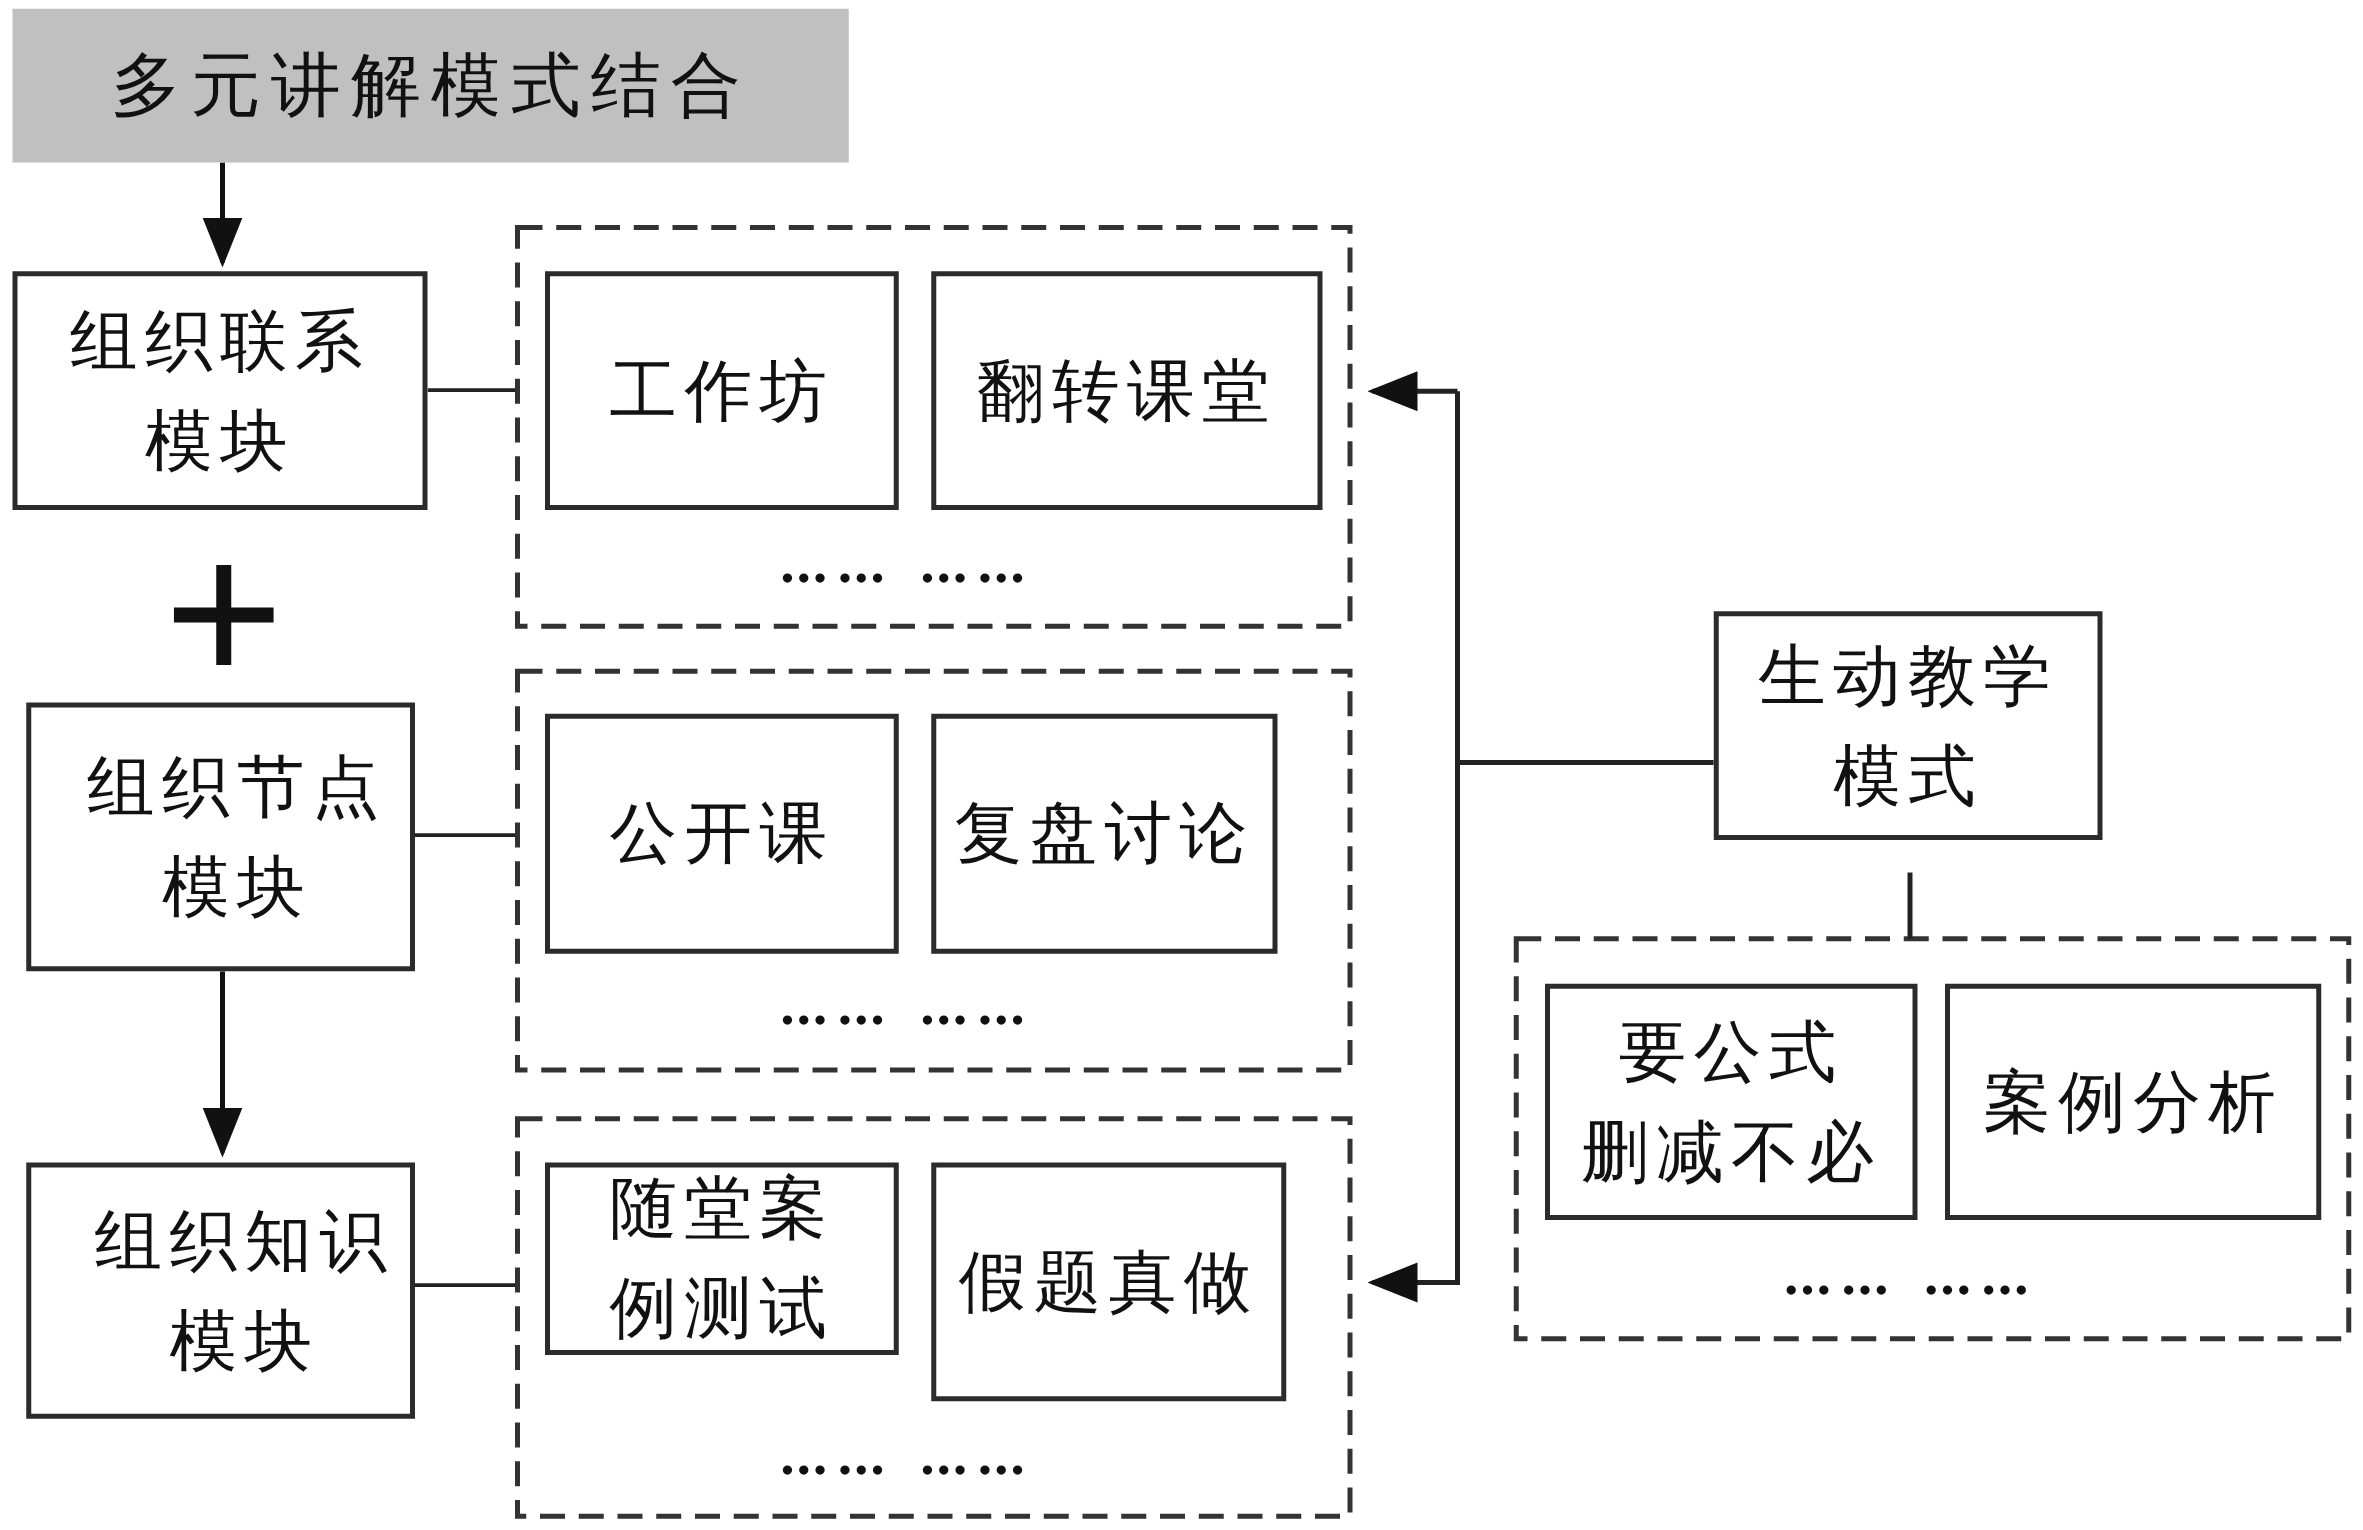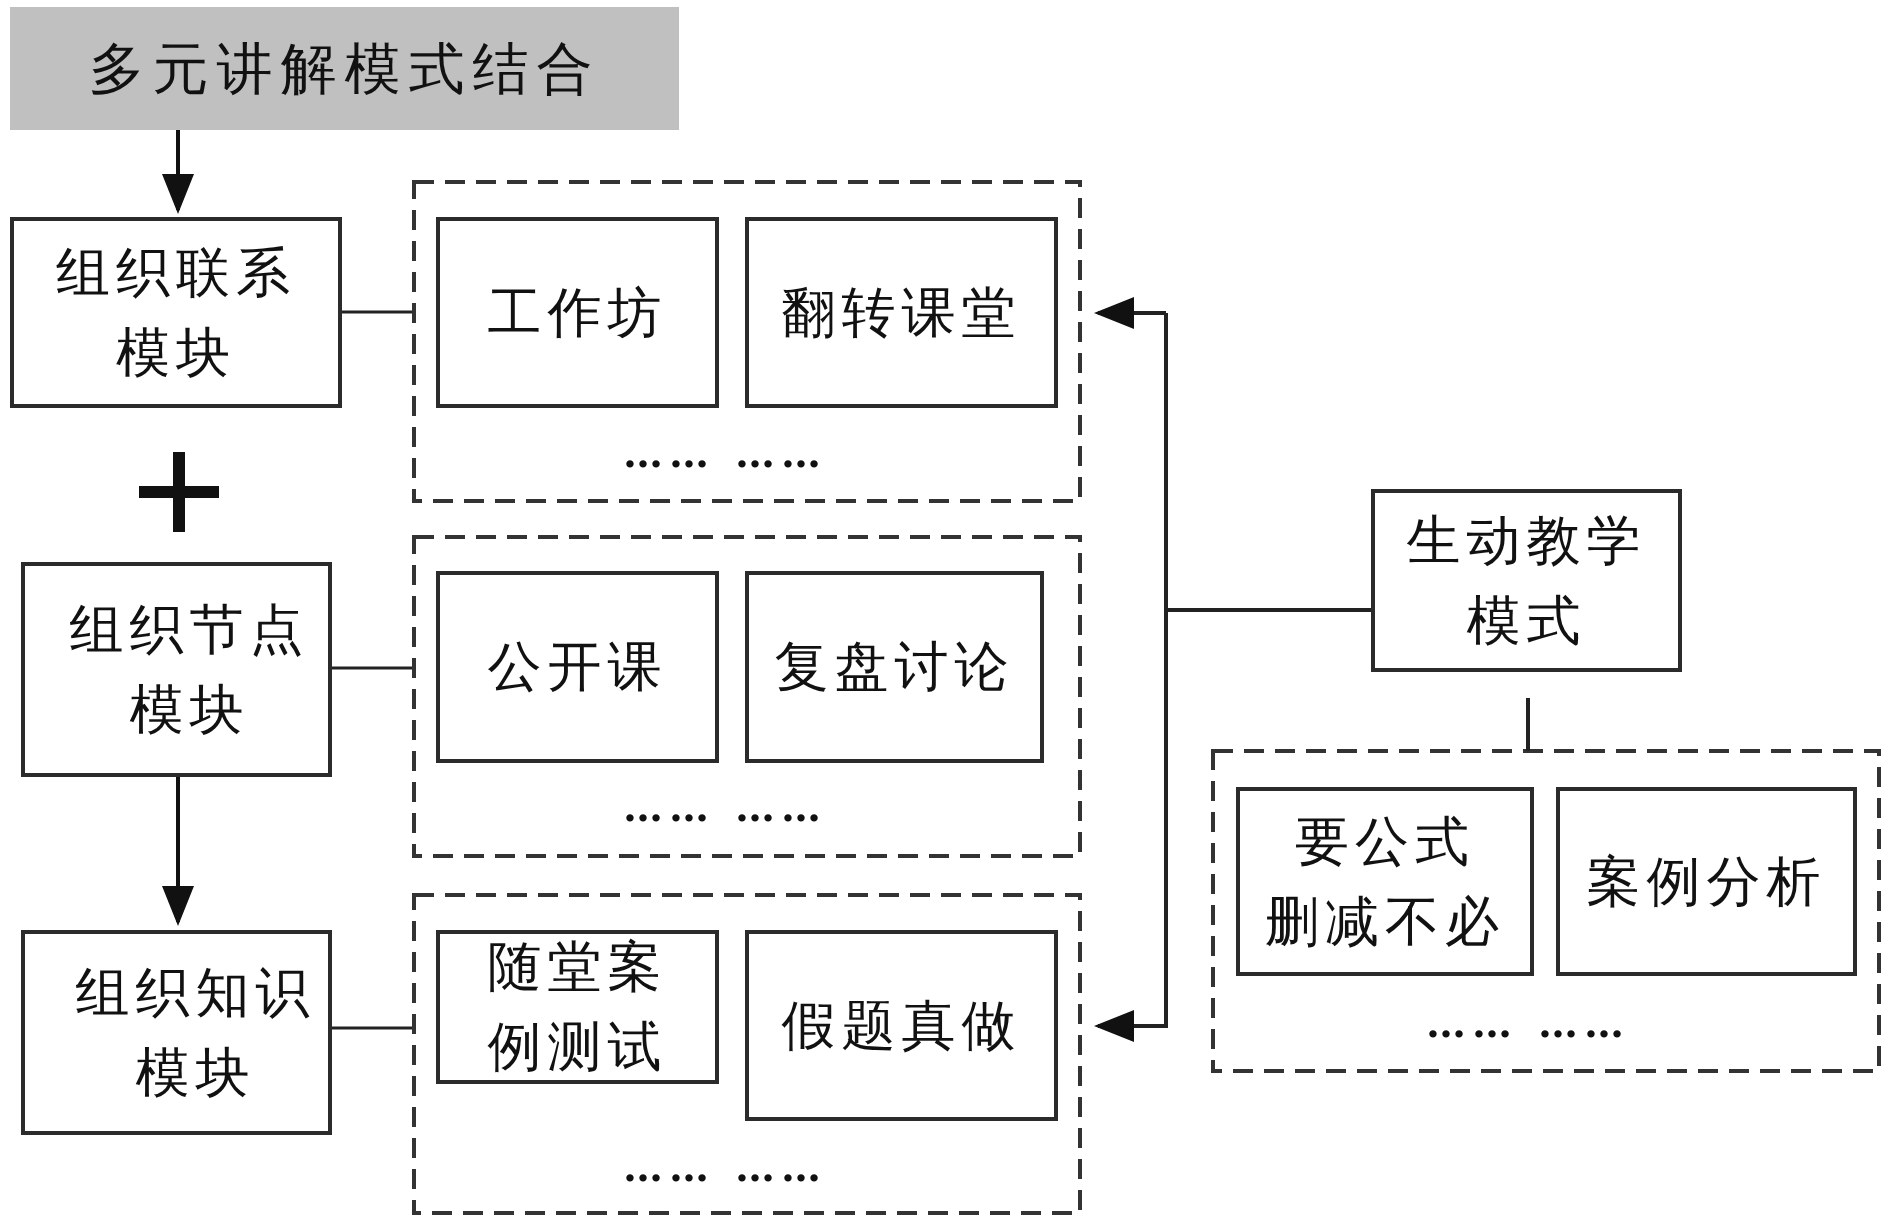--- a/index.html
+++ b/index.html
@@ -78,32 +78,32 @@
   <span>工作坊</span>
 </div>
 <div class="box" style="left:745px;top:217px;width:313px;height:191px;">
   <span>翻转课堂</span>
 </div>
 <div class="dots" style="left:725px;top:452px;">…… ……</div>
 
 <div class="box" style="left:436px;top:571px;width:283px;height:192px;">
   <span>公开课</span>
 </div>
-<div class="box" style="left:745px;top:571px;width:299px;height:192px;">
+<div class="box" style="left:745px;top:571px;width:277px;height:192px;">
   <span>复盘讨论</span>
 </div>
 <div class="dots" style="left:725px;top:806px;">…… ……</div>
 
 <div class="box" style="left:436px;top:930px;width:283px;height:154px;">
   <div>
     <span>随堂案</span>
     <span>例测试</span>
   </div>
 </div>
-<div class="box" style="left:745px;top:930px;width:313px;height:191px;">
+<div class="box" style="left:745px;top:930px;width:284px;height:191px;">
   <span>假题真做</span>
 </div>
 <div class="dots" style="left:725px;top:1166px;">…… ……</div>
 
 <div class="box" style="left:1371px;top:489px;width:311px;height:183px;">
   <div>
     <span>生动教学</span>
     <span>模式</span>
   </div>
 </div>

